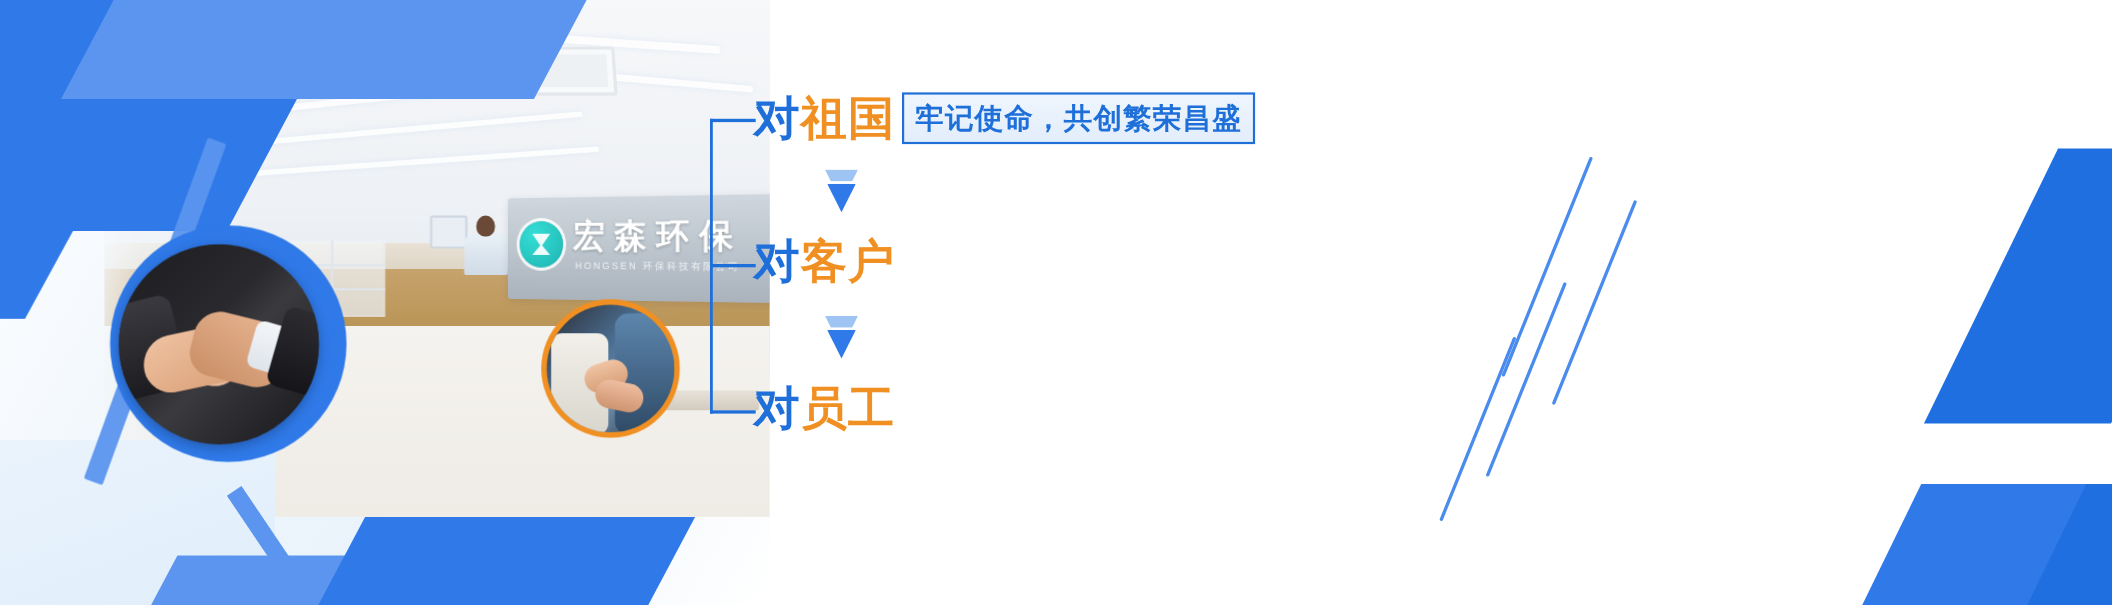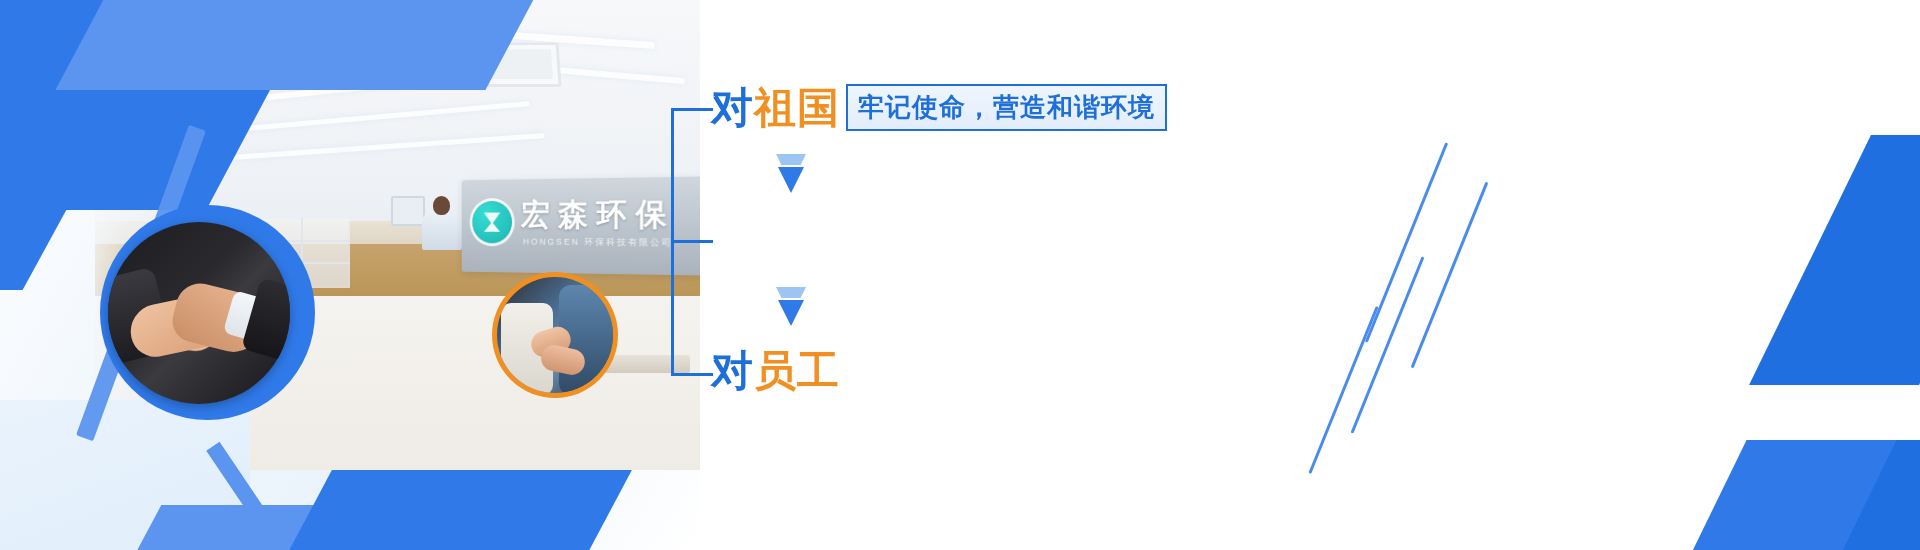--- a/index.html
+++ b/index.html
@@ -145,21 +145,21 @@
   
   .rd-line { position:absolute; background:#4a8bee; width:3px; border-radius:2px; }
   .br-para-1 { right:-60px; top:135px; width:170px; height:250px;
       background:#1f6fe0; transform:skewX(-26deg); }
   .br-para-2 { right:60px; bottom:-40px; width:150px; height:150px;
       background:#2f79e8; transform:skewX(-26deg); }
   .br-para-3 { right:-90px; bottom:-30px; width:230px; height:140px;
       background:#1f6fe0; transform:skewX(-26deg); }
 
   
-  .content { position:absolute; left:671px; top:62px; width:700px; height:360px; }
+  .content { position:absolute; left:645px; top:62px; width:700px; height:360px; }
 
   
   .bracket { position:absolute; left:0; top:46px; width:46px; height:268px; }
   .bracket .vline { position:absolute; left:0; top:0; width:3px; height:100%;
       background:#1e6fd9; }
   .bracket .tick { position:absolute; left:0; width:42px; height:3px; background:#1e6fd9; }
 
   .row { position:absolute; left:40px; display:flex; align-items:center; }
   .row-title { font-size:42px; font-weight:700; letter-spacing:1px; white-space:nowrap;
       line-height:1; }
@@ -255,29 +255,32 @@
       <div class="vline"></div>
       <div class="tick" style="top:0;"></div>
       <div class="tick" style="top:132px;"></div>
       <div class="tick" style="top:265px;"></div>
     </div>
 
     <div class="row" style="top:22px;">
       <div class="row-title">
         <span class="t-blue">对</span><span class="t-orange">祖国</span>
       </div>
-      <div class="row-desc">牢记使命，营造和谐环境</div>
+      <div class="row-desc">牢记使命，共创繁荣昌盛</div>
     </div>
 
     <div class="arrow" style="left:100px;top:92px;">
       <div class="a-top"></div>
         <div class="a-bot"></div>
     </div>
 
     <div class="row" style="top:155px;">
+      <div class="row-title">
+        <span class="t-blue">对</span><span class="t-orange">客户</span>
+      </div>
     </div>
 
     <div class="arrow" style="left:100px;top:225px;">
       <div class="a-top"></div>
         <div class="a-bot"></div>
     </div>
 
     <div class="row" style="top:288px;">
       <div class="row-title">
         <span class="t-blue">对</span><span class="t-orange">员工</span>

